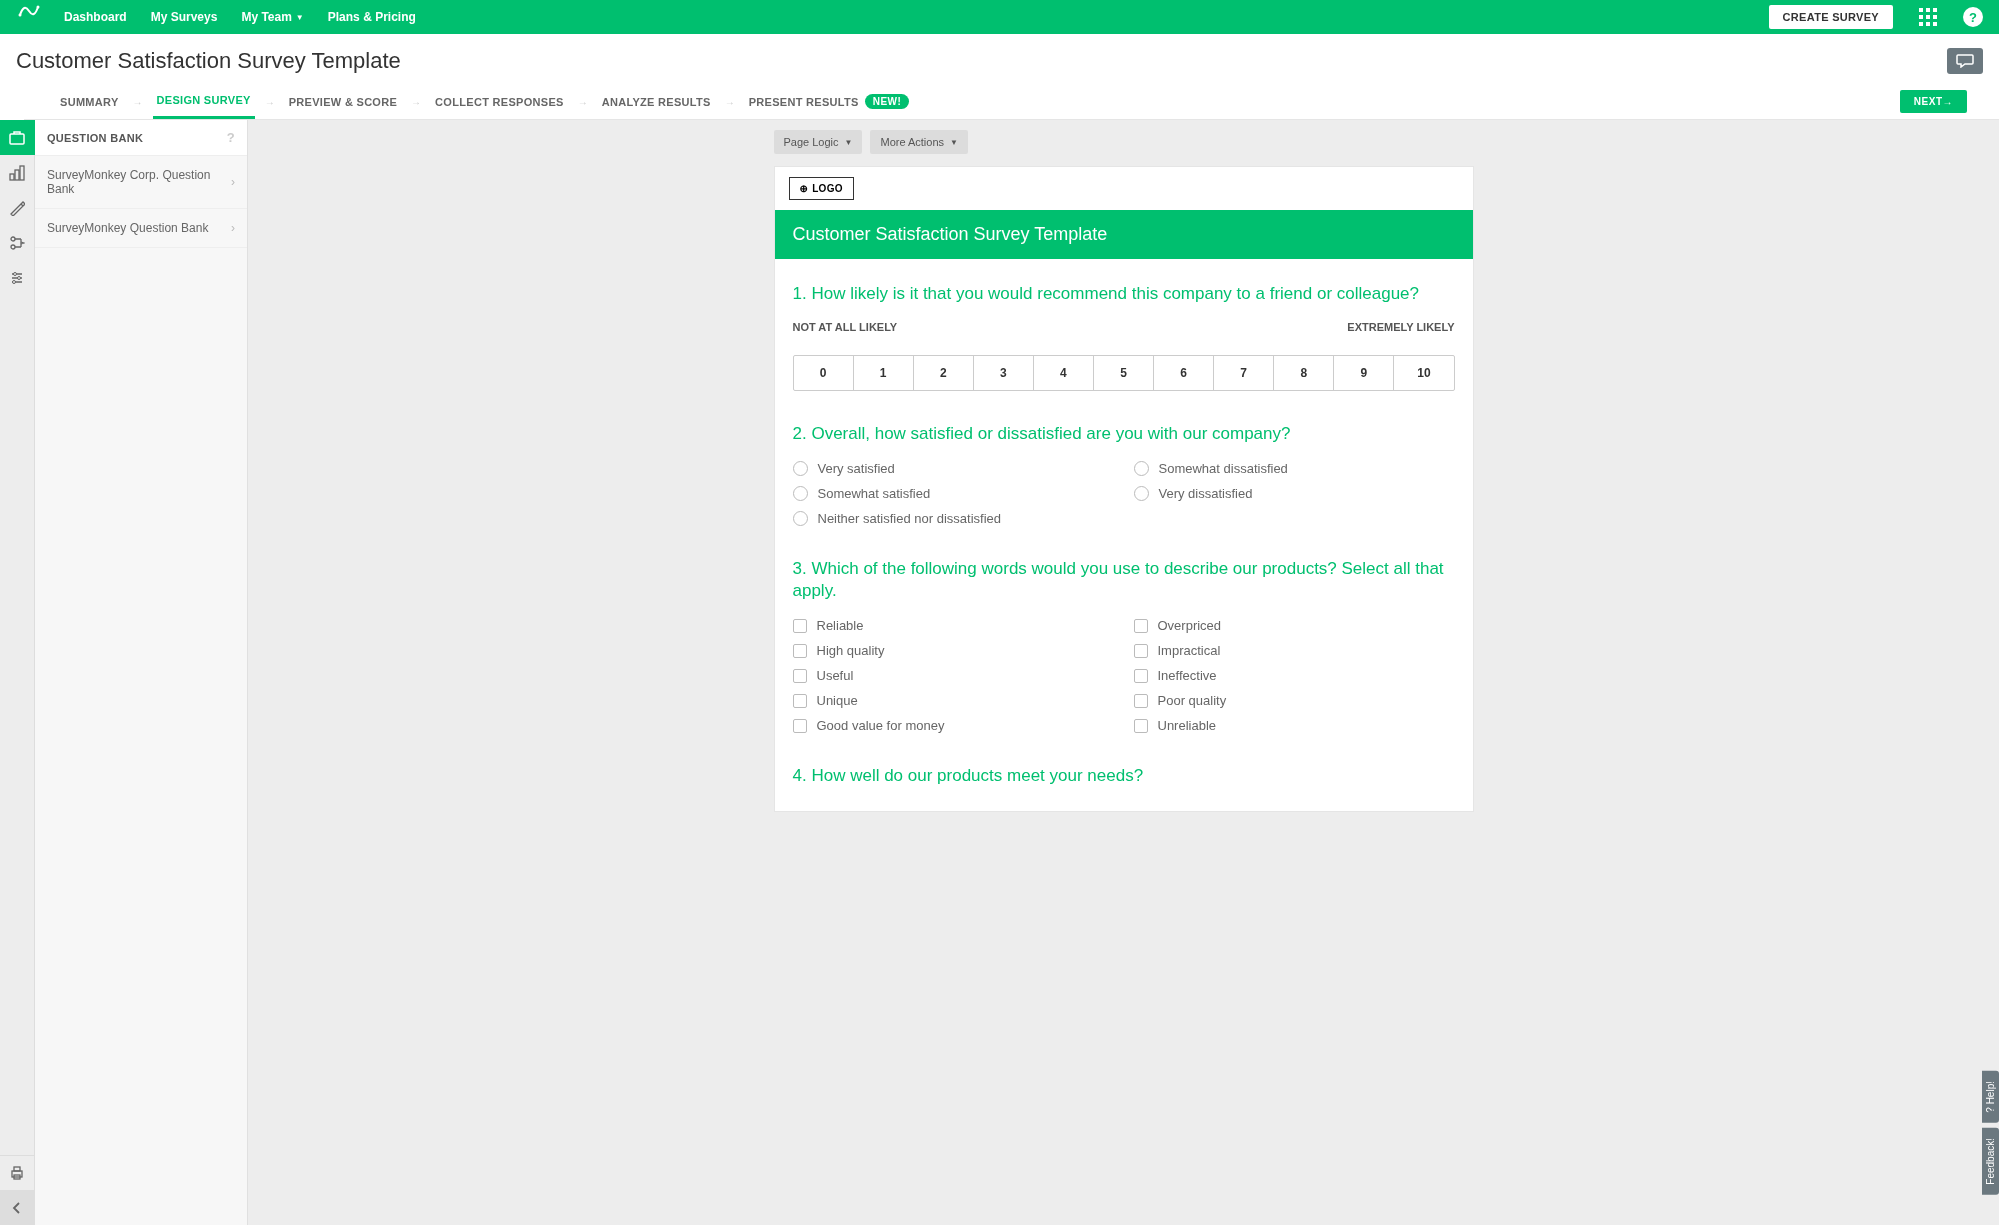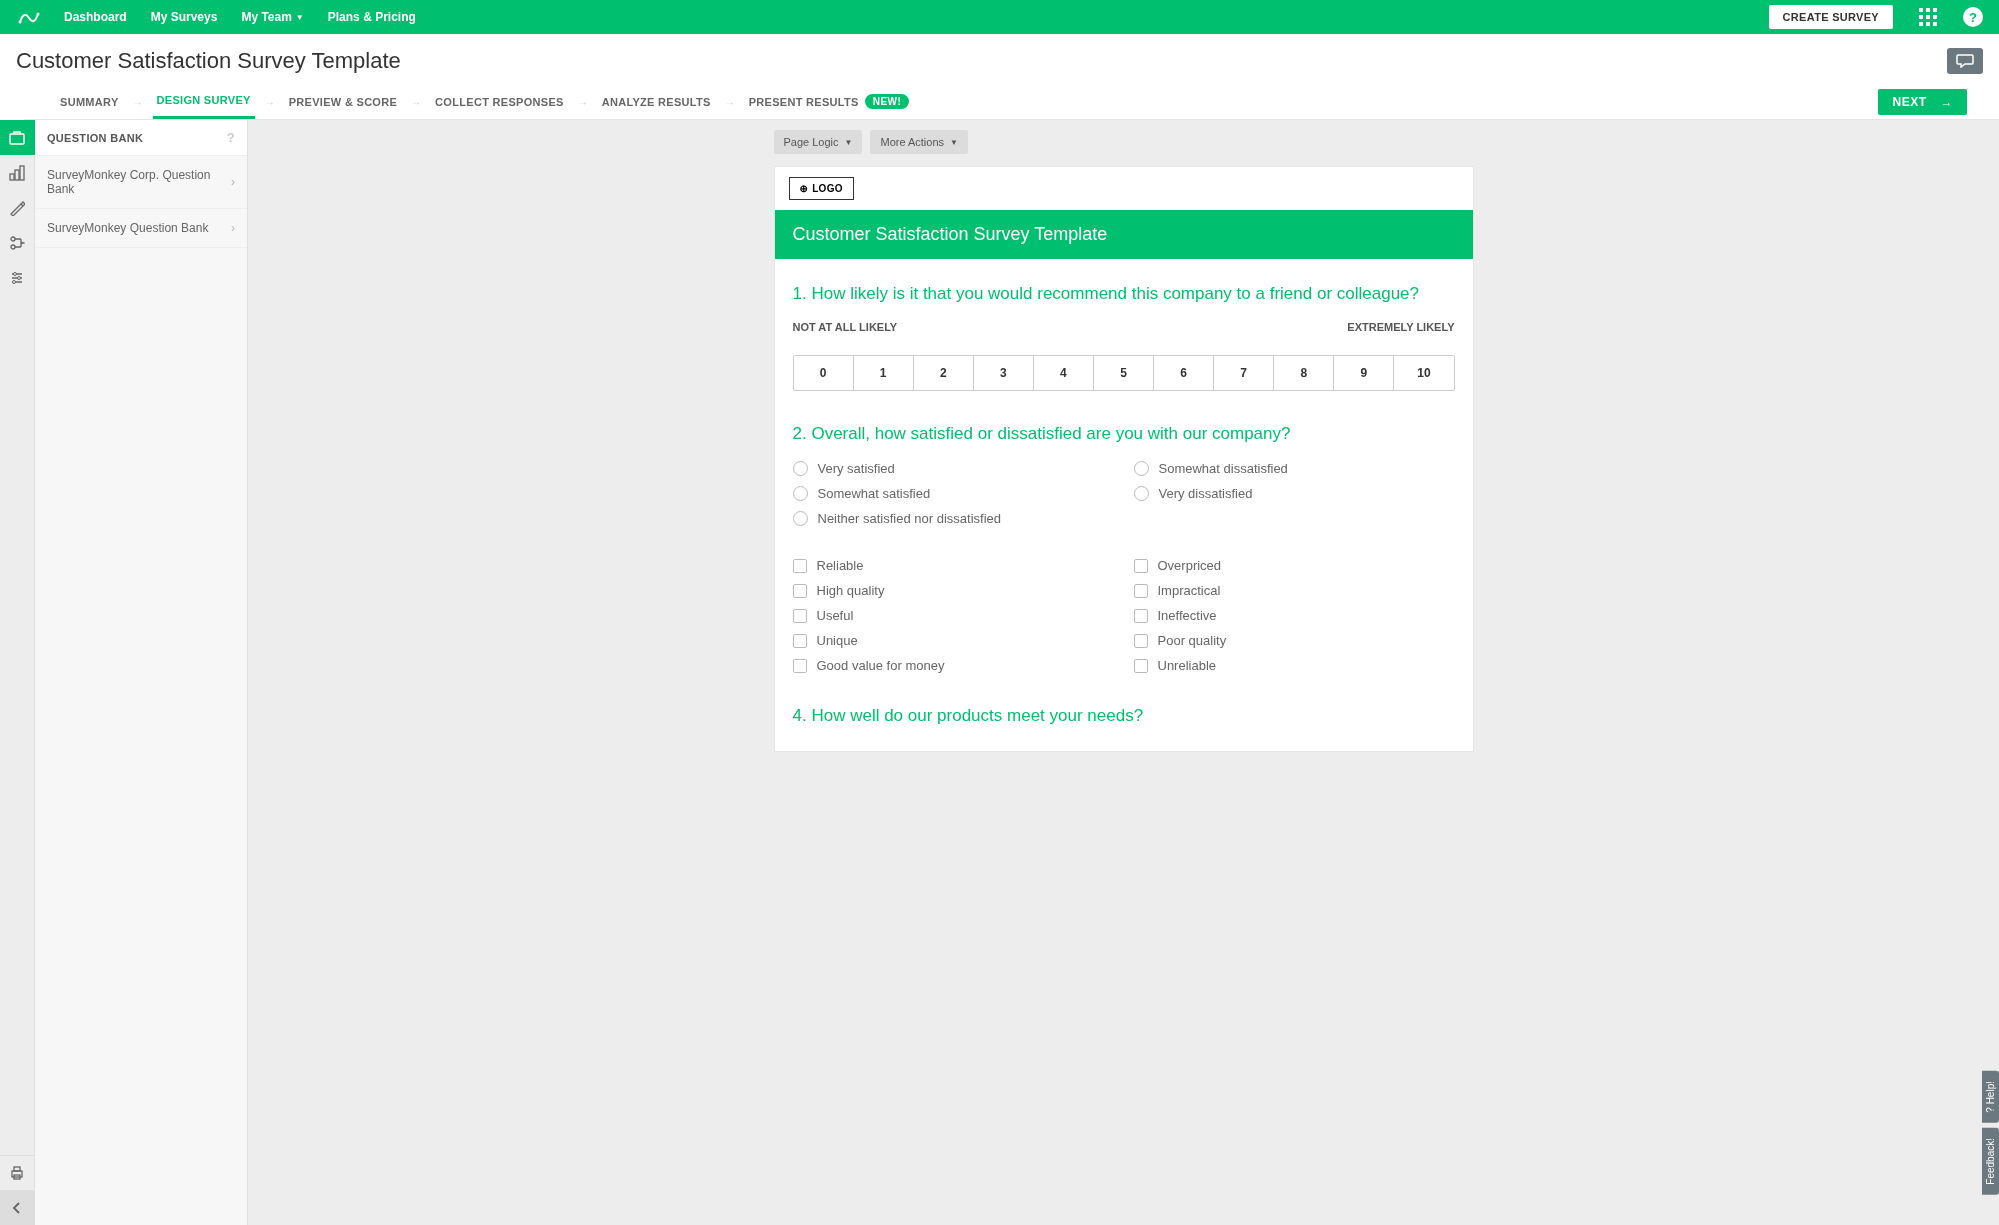--- a/index.html
+++ b/index.html
@@ -1,40 +1,40 @@
 <!DOCTYPE html>
 <html><head>
 <meta charset="utf-8">
 <style>
 * { box-sizing: border-box; margin: 0; padding: 0; }
 body { font-family: -apple-system, BlinkMacSystemFont, "Segoe UI", Helvetica, Arial, sans-serif; background: #fff; font-size: 13px; color: #333; }
 
 
-.topnav { background: #00bf6f; height: 34px; display: flex; align-items: center; padding: 0 16px; color: #fff; }
+.topnav { background: #00bf6f; height: 34px; display: flex; padding: 0 16px; color: #fff; }
 .topnav .logo { width: 28px; height: 20px; margin-right: 20px; display:flex; align-items:center; }
 .topnav .nav-links { display: flex; gap: 24px; align-items: center; }
 .topnav .nav-links a { color: #fff; text-decoration: none; font-size: 12px; font-weight: 600; display:flex; align-items:center; gap:4px;}
 .topnav .right { margin-left: auto; display: flex; align-items: center; gap: 26px; }
 .btn-create { background: #fff; color: #333; border: none; padding: 6px 14px; font-size: 11px; font-weight: 700; border-radius: 2px; cursor:pointer; letter-spacing:.3px;}
 .grid-icon { width: 18px; height: 18px; display: grid; grid-template-columns: repeat(3,4px); grid-template-rows: repeat(3,4px); gap: 3px; cursor:pointer;}
 .grid-icon span { background: #fff; width: 4px; height: 4px; }
 .help-icon { width: 20px; height: 20px; border-radius: 50%; background: #fff; color: #00bf6f; display:flex; align-items:center; justify-content:center; font-weight:700; font-size:13px; cursor:pointer;}
 
 
 .titlebar { display:flex; align-items:center; padding: 14px 16px 10px; }
 .titlebar h1 { font-size: 22px; font-weight: 400; color: #333; }
 .titlebar .comment-btn { margin-left: auto; background:#6b787f; color:#fff; border-radius:3px; width:36px; height:26px; display:flex; align-items:center; justify-content:center; cursor:pointer;}
 
 
 .steps { display:flex; align-items:center; padding: 0 32px; border-bottom:1px solid #e5e5e5; height:36px; position:relative;margin-left:24px;}
 .steps .step { font-size:11px; font-weight:700; color:#666; letter-spacing:.3px; padding: 0 4px; height:100%; display:flex; align-items:center; cursor:pointer;}
 .steps .step.active { color:#00bf6f; border-bottom: 3px solid #00bf6f; }
 .steps .arrow { color:#ccc; margin: 0 10px; font-size:10px;}
 .steps .badge-new { background:#00bf6f; color:#fff; font-size:10px; font-weight:700; padding:2px 8px; border-radius:10px; margin-left:6px; letter-spacing:.5px;}
-.steps .next-btn { margin-left:auto; background:#00bf6f; color:#fff; border:none; padding:6px 14px; font-size:12px; font-weight:700; border-radius:2px; cursor:pointer; display:flex; align-items:center; gap:14px; letter-spacing:.5px;}
+.steps .next-btn { margin-left:auto; background:#00bf6f; color:#fff; border:none; padding:6px 14px; font-size:10px; font-weight:700; border-radius:2px; cursor:pointer; display:flex; align-items:center; gap:0; letter-spacing:.5px;}
 
 
 .main { display:flex; background:#ededed; min-height: calc(100vh - 34px - 50px - 36px); }
 
 
 .rail { width:35px; background:#ededed; border-right:1px solid #ddd; display:flex; flex-direction:column; align-items:center; padding-top:0; }
 .rail .rail-item { width:35px; height:35px; display:flex; align-items:center; justify-content:center; color:#666; cursor:pointer;}
 .rail .rail-item.active { background:#00bf6f; color:#fff; }
 .rail .rail-spacer { flex:1; }
 .rail .rail-bottom { border-top:1px solid #ddd; width:100%; }
@@ -288,20 +288,24 @@
                 <span>Somewhat dissatisfied</span>
               </div>
               <div class="opt">
                 <span class="radio"></span>
                 <span>Very dissatisfied</span>
               </div>
             </div>
         </div>
 
         <div class="qblock">
+          <div class="qtext">
+            <span class="qnum">3.</span>
+            <span>Which of the following words would you use to describe our products? Select all that apply.</span>
+          </div>
           <div class="opts" id="q3-opts" style="grid-auto-flow:column; grid-template-rows:repeat(5,auto);">
               <div class="opt">
                 <span class="check"></span>
                 <span>Reliable</span>
               </div>
               <div class="opt">
                 <span class="check"></span>
                 <span>High quality</span>
               </div>
               <div class="opt">

